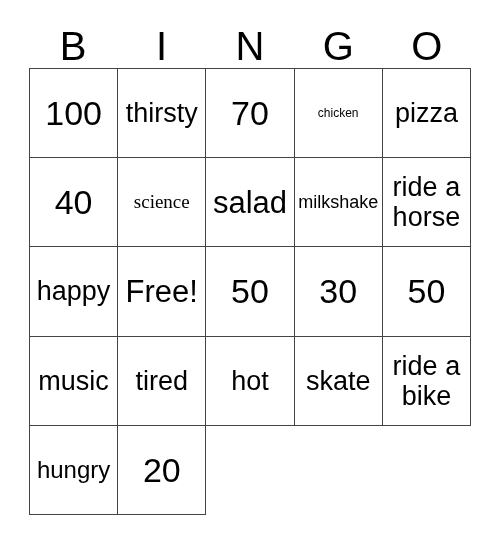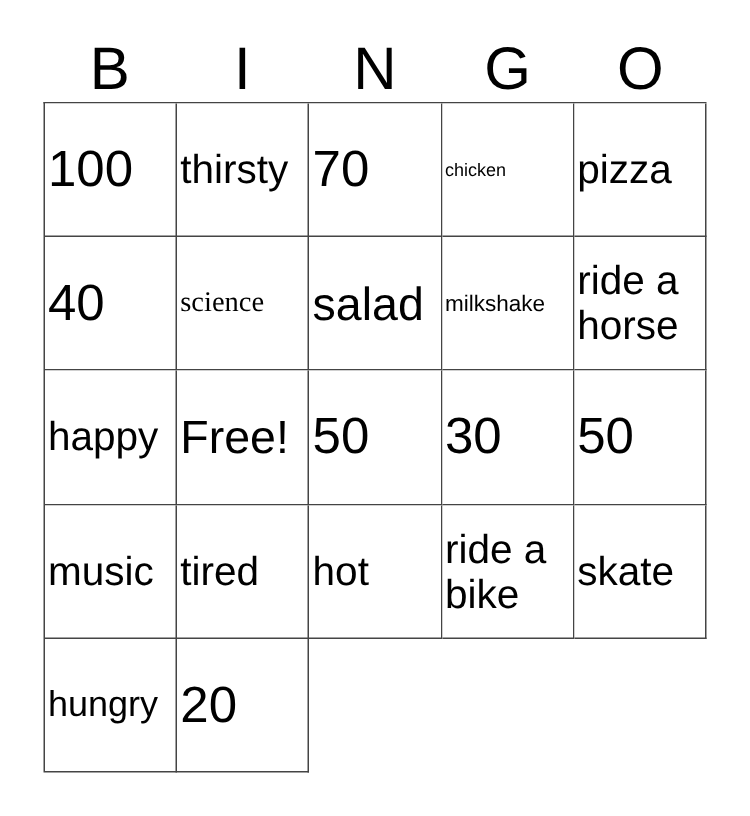--- a/index.html
+++ b/index.html
@@ -67,35 +67,36 @@
     align-items: center;
     justify-content: center;
     padding: 1px 2px;
     overflow: hidden;
     background: #ffffff;
   }
 
   .cell-text {
     display: block;
     width: 100%;
+    text-align: center;
     color: #000000;
     font-weight: 400;
     word-wrap: break-word;
     overflow-wrap: break-word;
     hyphens: none;
   }
 
   
   .sz-xl   { font-size: 34px; line-height: 38px; }
   .sz-lg   { font-size: 31px; line-height: 35px; }
   .sz-md   { font-size: 27px; line-height: 30px; }
   .sz-sm   { font-size: 24px; line-height: 27px; }
   .sz-xs   { font-size: 19px; line-height: 22px; font-family: Liberation Serif, serif; }
   .sz-xxs  { font-size: 12px; line-height: 19px; }
-  .sz-tiny { font-size: 15px; line-height: 17px; }
+  .sz-tiny { font-size: 18px; line-height: 17px; }
 </style>
 </head>
 <body>
 
 <div id="bingo-card">
 
   <div id="header-row">
     <div class="header-letter">B</div>
     <div class="header-letter">I</div>
     <div class="header-letter">N</div>
@@ -152,24 +153,24 @@
       <div class="cell">
         <span class="cell-text sz-md">music</span>
       </div>
       <div class="cell">
         <span class="cell-text sz-md">tired</span>
       </div>
       <div class="cell">
         <span class="cell-text sz-md">hot</span>
       </div>
       <div class="cell">
-        <span class="cell-text sz-md">ride a bike</span>
+        <span class="cell-text sz-md">skate</span>
       </div>
       <div class="cell">
-        <span class="cell-text sz-md">skate</span>
+        <span class="cell-text sz-md">ride a bike</span>
       </div>
       <div class="cell">
         <span class="cell-text sz-sm">hungry</span>
       </div>
       <div class="cell">
         <span class="cell-text sz-xl">20</span>
       </div>
     </div>
 
 </div>

